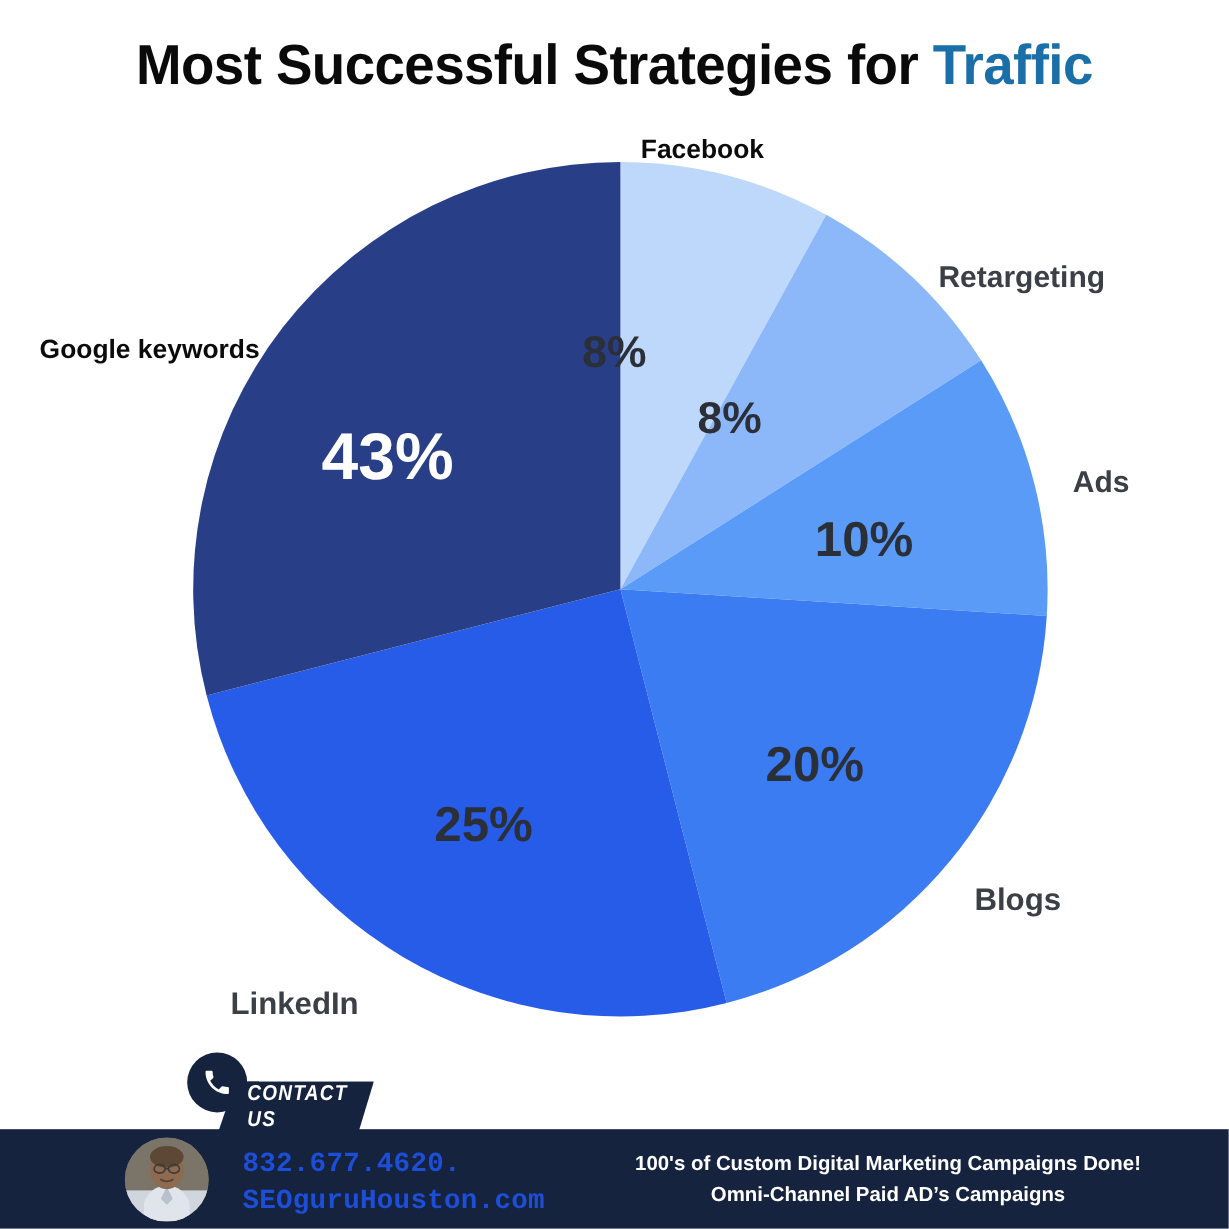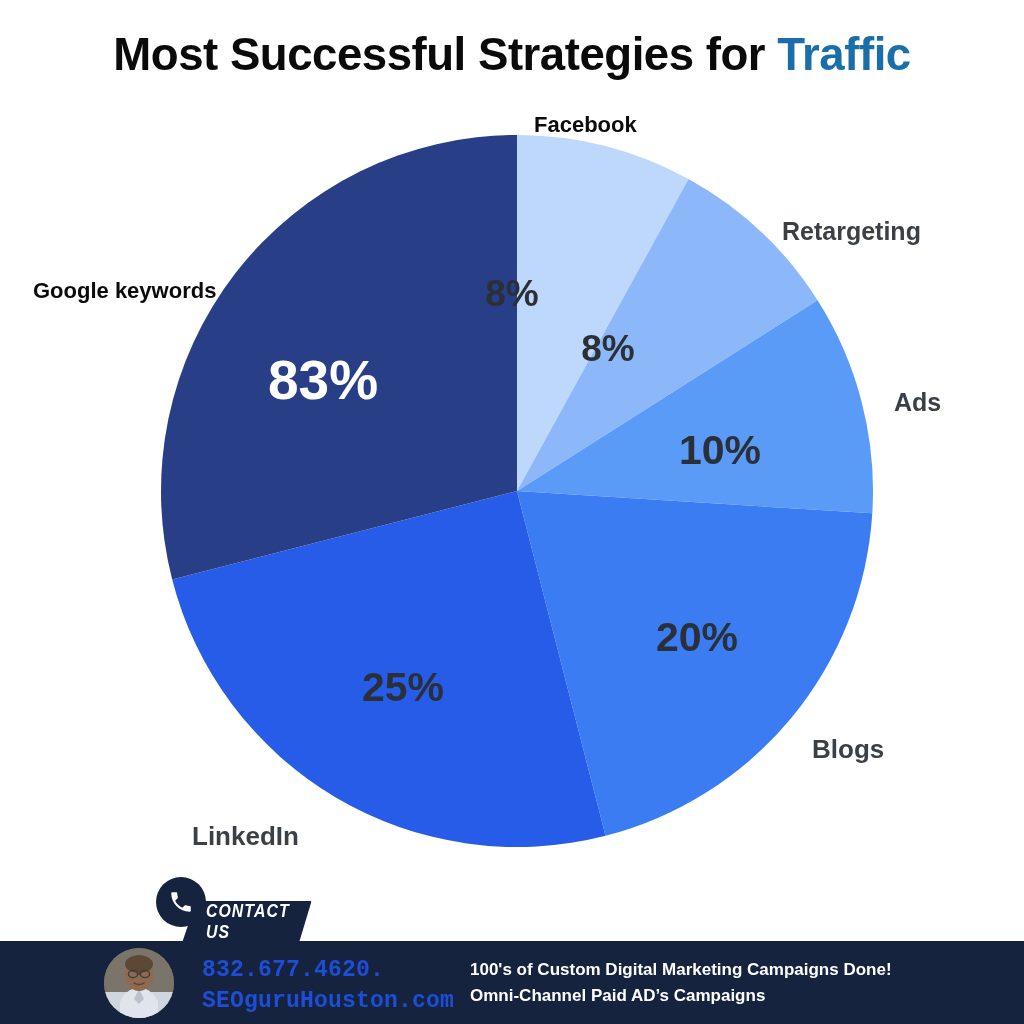--- a/index.html
+++ b/index.html
@@ -153,21 +153,21 @@
     line-height: 31px;
     font-family: Liberation Mono, monospace;
     letter-spacing: 0.2px;
     margin-left: 12px;
   }
   #tagline {
     position: absolute;
     left: 470px;
     top: 957px;
     width: 540px;
-    text-align: left;
+    text-align: center;
     color: #ffffff;
     font-weight: 700;
     font-size: 17px;
     line-height: 26px;
     font-family: "Liberation Sans", sans-serif;
   }
 </style>
 </head>
 <body>
 
@@ -185,23 +185,23 @@
           <path d="M 357 357 L 657.5807414787174 166.24566098747724 A 356 356 0 0 1 712.2975153204648 379.35342495243555 Z" fill="#5b9bf8"></path>
           <path d="M 357 357 L 712.2975153204648 379.35342495243555 A 356 356 0 0 1 445.53359983068833 701.8156053617927 Z" fill="#3b7cf3"></path>
           <path d="M 357 357 L 445.53359983068833 701.8156053617927 A 356 356 0 0 1 12.184394638207323 445.53359983068833 Z" fill="#265ce8"></path>
           <path d="M 357 357 L 12.184394638207323 445.53359983068833 A 356 356 0 0 1 356.99999999999994 1 Z" fill="#283e87"></path>
         </g>
     </svg>
 
     <div class="pct small" style="left:352px; top:160px;">8%</div>
     <div class="pct small" style="left:448px; top:215px;">8%</div>
     <div class="pct mid" style="left:560px; top:316px;">10%</div>
-    <div class="pct mid" style="left:537px; top:503px;">20%</div>
+    <div class="pct mid" style="left:519px; top:503px;">20%</div>
     <div class="pct mid" style="left:243px; top:553px;">25%</div>
-    <div class="pct big" style="left:163px; top:246px;">83%</div>
+    <div class="pct big" style="left:163px; top:246px;">43%</div>
   </div>
 
   <div class="cat dark" style="left:534px; top:112px; font-size:22px;">Facebook</div>
 
   <div class="cat gray" style="left:782px; top:199px; font-size:25px;margin-top:18px;">Retargeting</div>
 
   <div class="cat gray" style="left:894px; top:388px; font-size:25px;">Ads</div>
 
   <div class="cat gray" style="left:812px; top:734px; font-size:26px;">Blogs</div>
 

